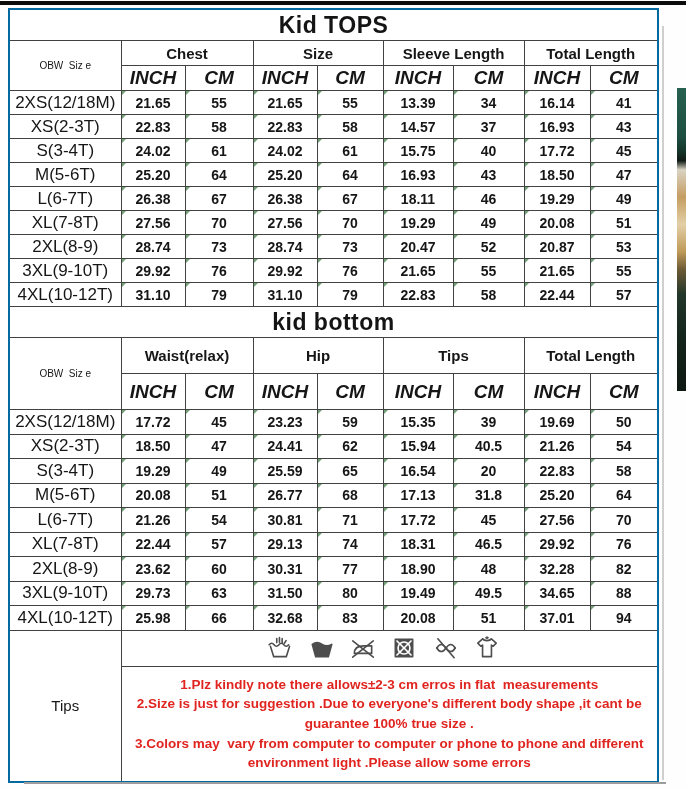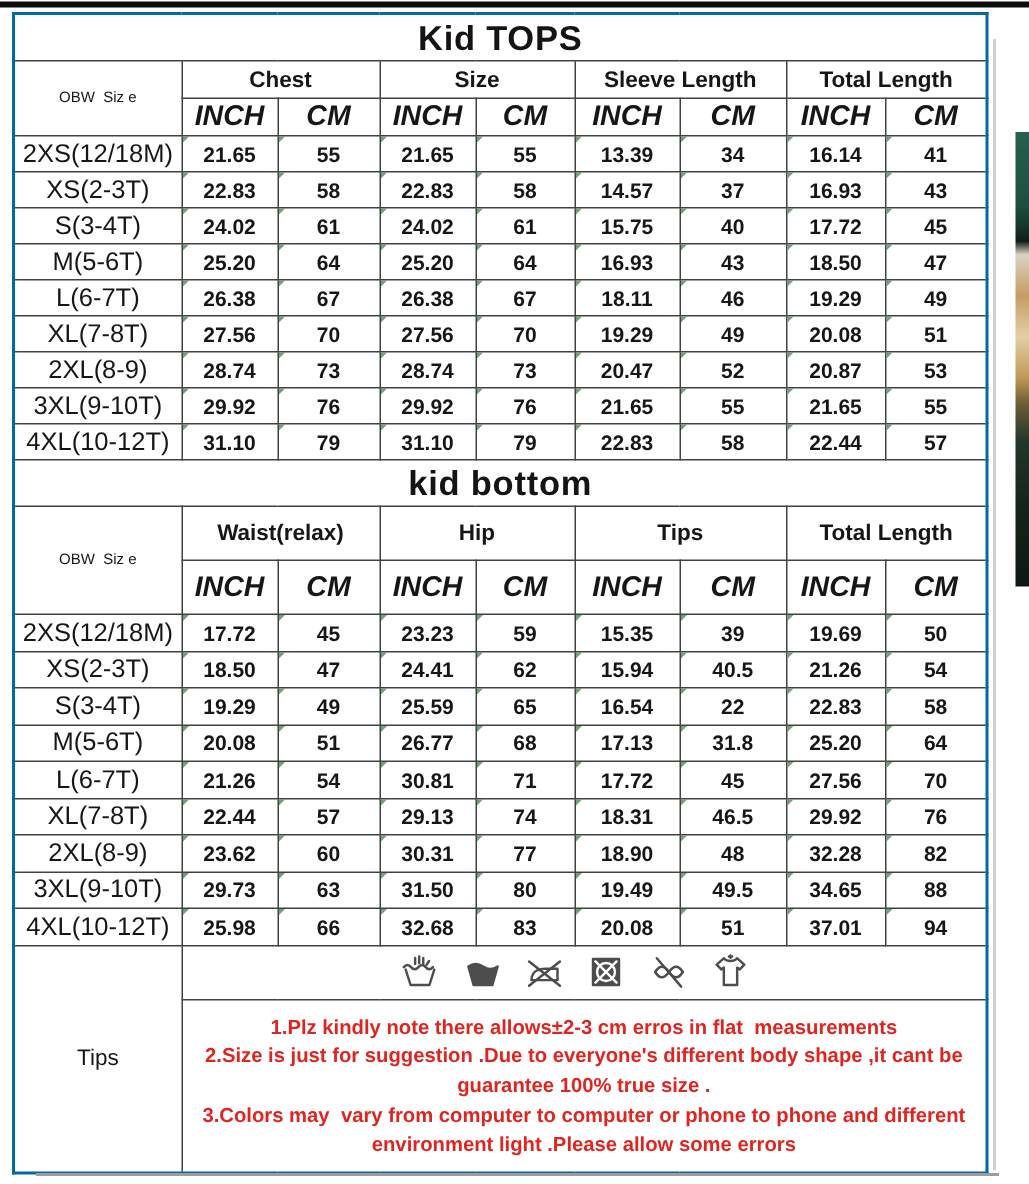--- a/index.html
+++ b/index.html
@@ -250,21 +250,21 @@
           <td class="val inch">21.26</td>
           <td class="val cm">54</td>
         </tr>
         <tr class="data brow">
           <td class="size">S(3-4T)</td>
           <td class="val inch">19.29</td>
           <td class="val cm">49</td>
           <td class="val inch">25.59</td>
           <td class="val cm">65</td>
           <td class="val inch">16.54</td>
-          <td class="val cm">22</td>
+          <td class="val cm">20</td>
           <td class="val inch">22.83</td>
           <td class="val cm">58</td>
         </tr>
         <tr class="data brow">
           <td class="size">M(5-6T)</td>
           <td class="val inch">20.08</td>
           <td class="val cm">51</td>
           <td class="val inch">26.77</td>
           <td class="val cm">68</td>
           <td class="val inch">17.13</td>

